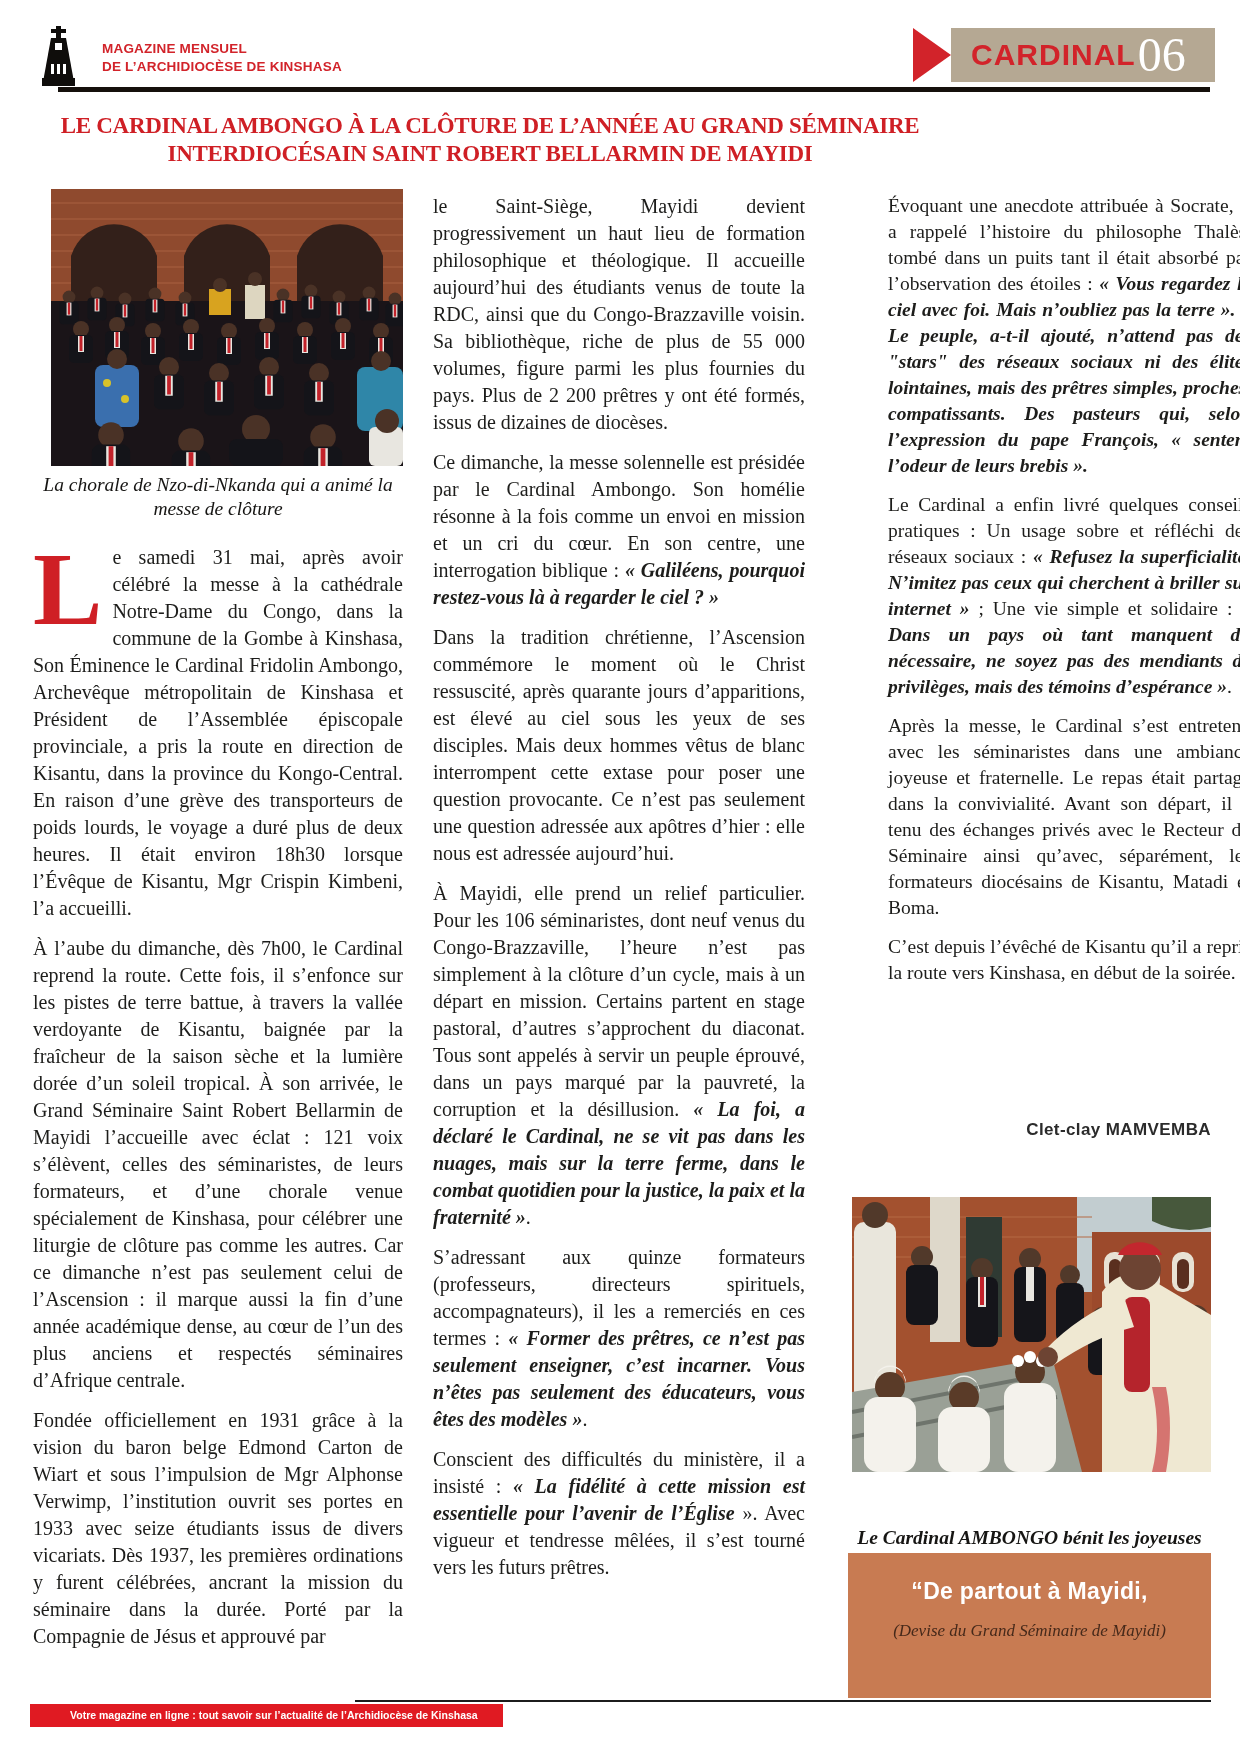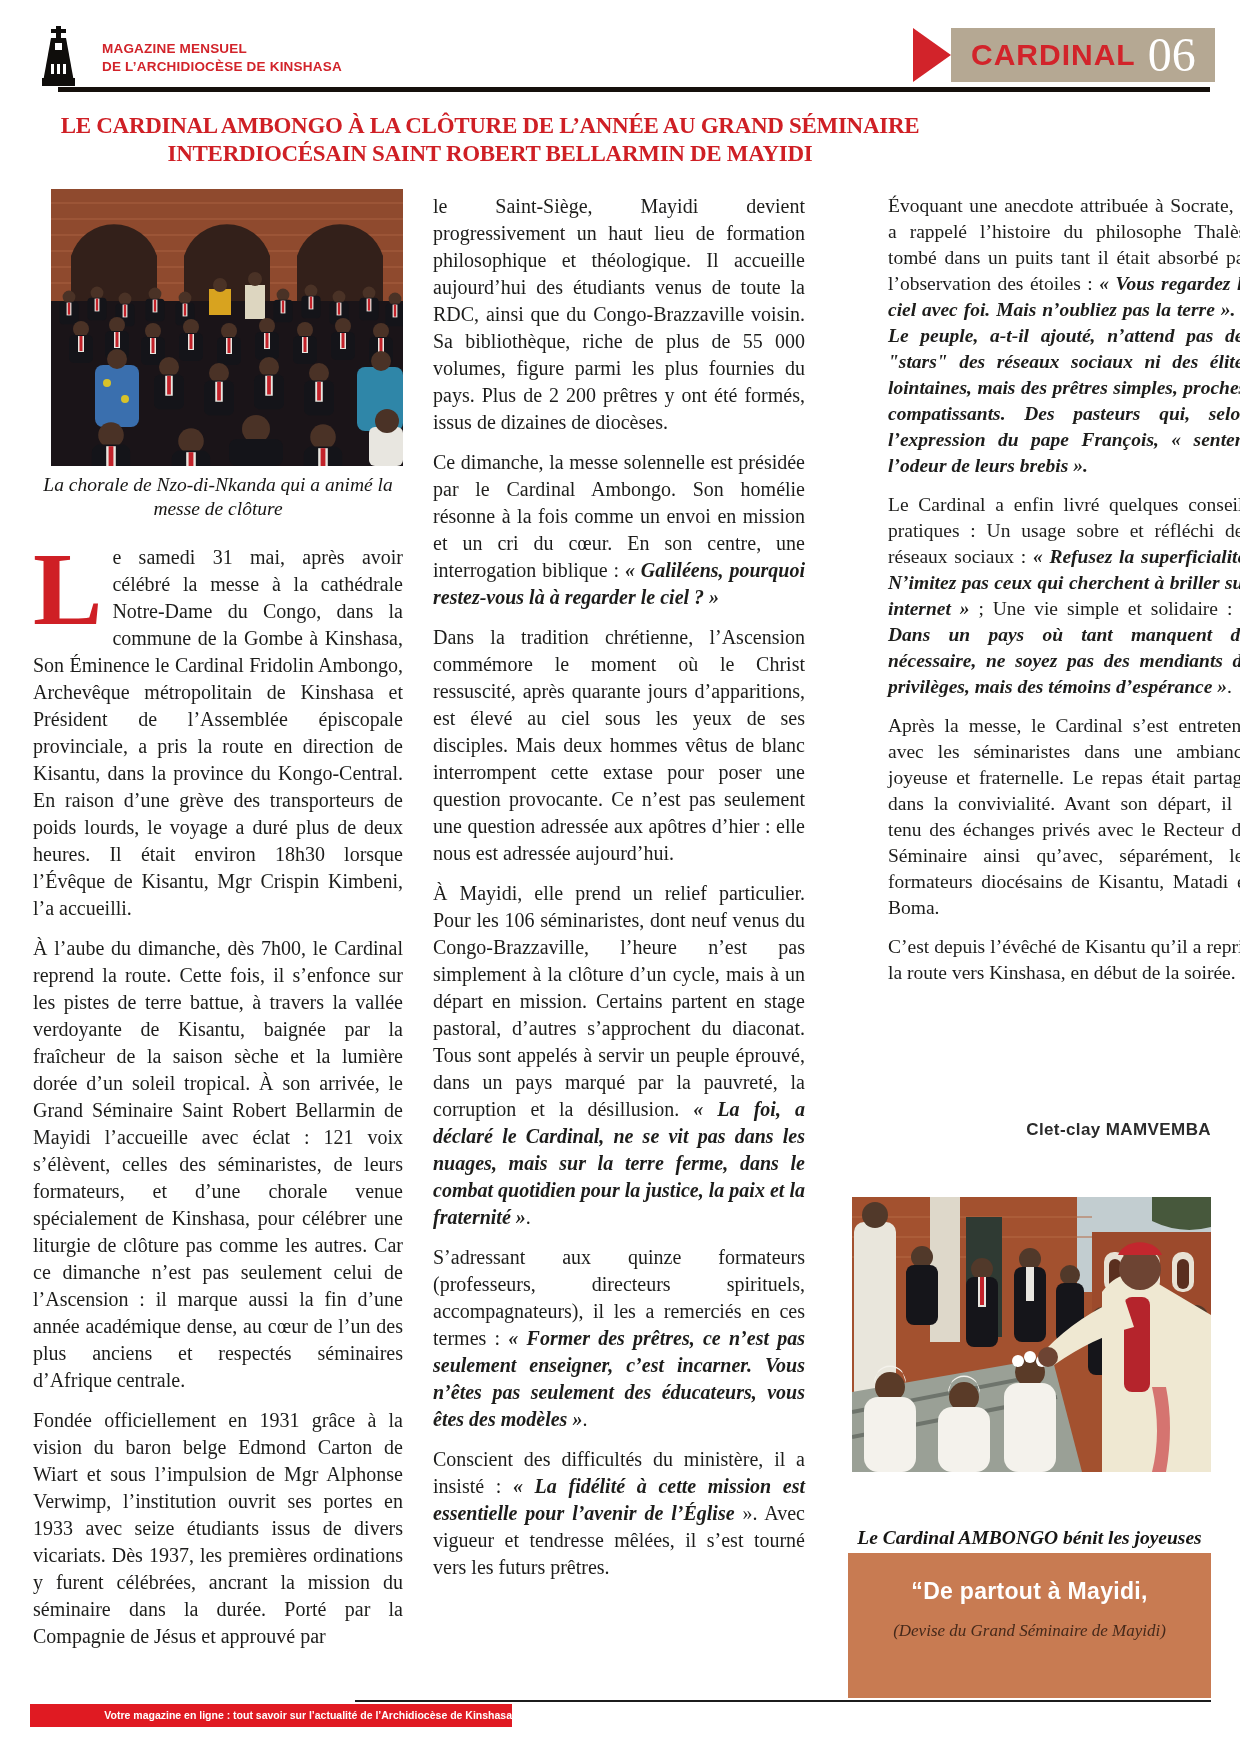--- a/index.html
+++ b/index.html
@@ -11,21 +11,21 @@
   .mag-title{position:absolute;left:102px;top:40px;font-family:"Liberation Sans",sans-serif;
              font-weight:700;font-size:13.5px;line-height:18px;color:#d2232a;letter-spacing:.2px;}
   .section-arrow{position:absolute;left:913px;top:28px;width:0;height:0;
                  border-top:27px solid transparent;border-bottom:27px solid transparent;
                  border-left:38px solid #d2232a;}
   .section-tab{position:absolute;left:951px;top:28px;width:264px;height:54px;background:#b5a893;
                display:flex;align-items:center;}
   .section-label{font-family:"Liberation Sans",sans-serif;font-weight:700;font-size:30px;
                  color:#d2232a;letter-spacing:1px;margin-left:20px;}
   .page-num{font-family:"Liberation Serif",serif;font-weight:400;font-size:48px;color:#ffffff;
-            margin-left:12px;line-height:54px;}
+            margin-left:2px;line-height:54px;}
   .header-rule{position:absolute;left:58px;top:87px;width:1152px;height:5px;background:#15100c;}
 
   
   .article-title{position:absolute;left:0;top:112px;width:980px;text-align:center;
                  color:#cf1f25;font-weight:700;font-size:23px;line-height:28px;letter-spacing:-.3px;}
 
   
   .col{position:absolute;text-align:justify;}
   .col1{left:33px;top:189px;width:370px;font-size:20px;line-height:27px;}
   .col2{left:433px;top:193px;width:372px;font-size:20px;line-height:27px;}
@@ -47,23 +47,23 @@
             font-style:italic;font-size:19.5px;line-height:24px;color:#161513;}
   .quote-box{position:absolute;left:848px;top:1553px;width:363px;height:145px;background:#c87b52;
              text-align:center;}
   .quote-main{color:#ffffff;font-family:"Liberation Sans",sans-serif;font-weight:700;
               font-size:23px;line-height:29px;padding-top:24px;letter-spacing:.3px;}
   .quote-attr{color:#46291a;font-family:"Liberation Serif",serif;font-style:italic;
               font-size:17px;margin-top:15px;}
 
   
   .bottom-rule{position:absolute;left:355px;top:1700px;width:856px;height:2px;background:#1c1c1c;}
-  .footer-bar{position:absolute;left:30px;top:1704px;width:482px;height:23px;background:#e01a22;
+  .footer-bar{position:absolute;left:30px;top:1704px;width:433px;height:23px;background:#e01a22;
               color:#ffffff;font-family:"Liberation Sans",sans-serif;font-weight:700;
-              font-size:10.5px;line-height:23px;text-align:right;white-space:nowrap;overflow:hidden;}
+              font-size:10.5px;line-height:23px;text-align:left;white-space:nowrap;overflow:hidden;padding-left:40px;}
 </style>
 </head>
 <body>
 
 <div class="page">
 
   <svg class="logo" viewBox="0 0 70 62">
     <rect x="32" y="0" width="5" height="12" fill="#0f0d0b"></rect>
     <rect x="27" y="3" width="15" height="4" fill="#0f0d0b"></rect>
     <path d="M27 12 h15 l8 44 h-31 z" fill="#0f0d0b"></path>

